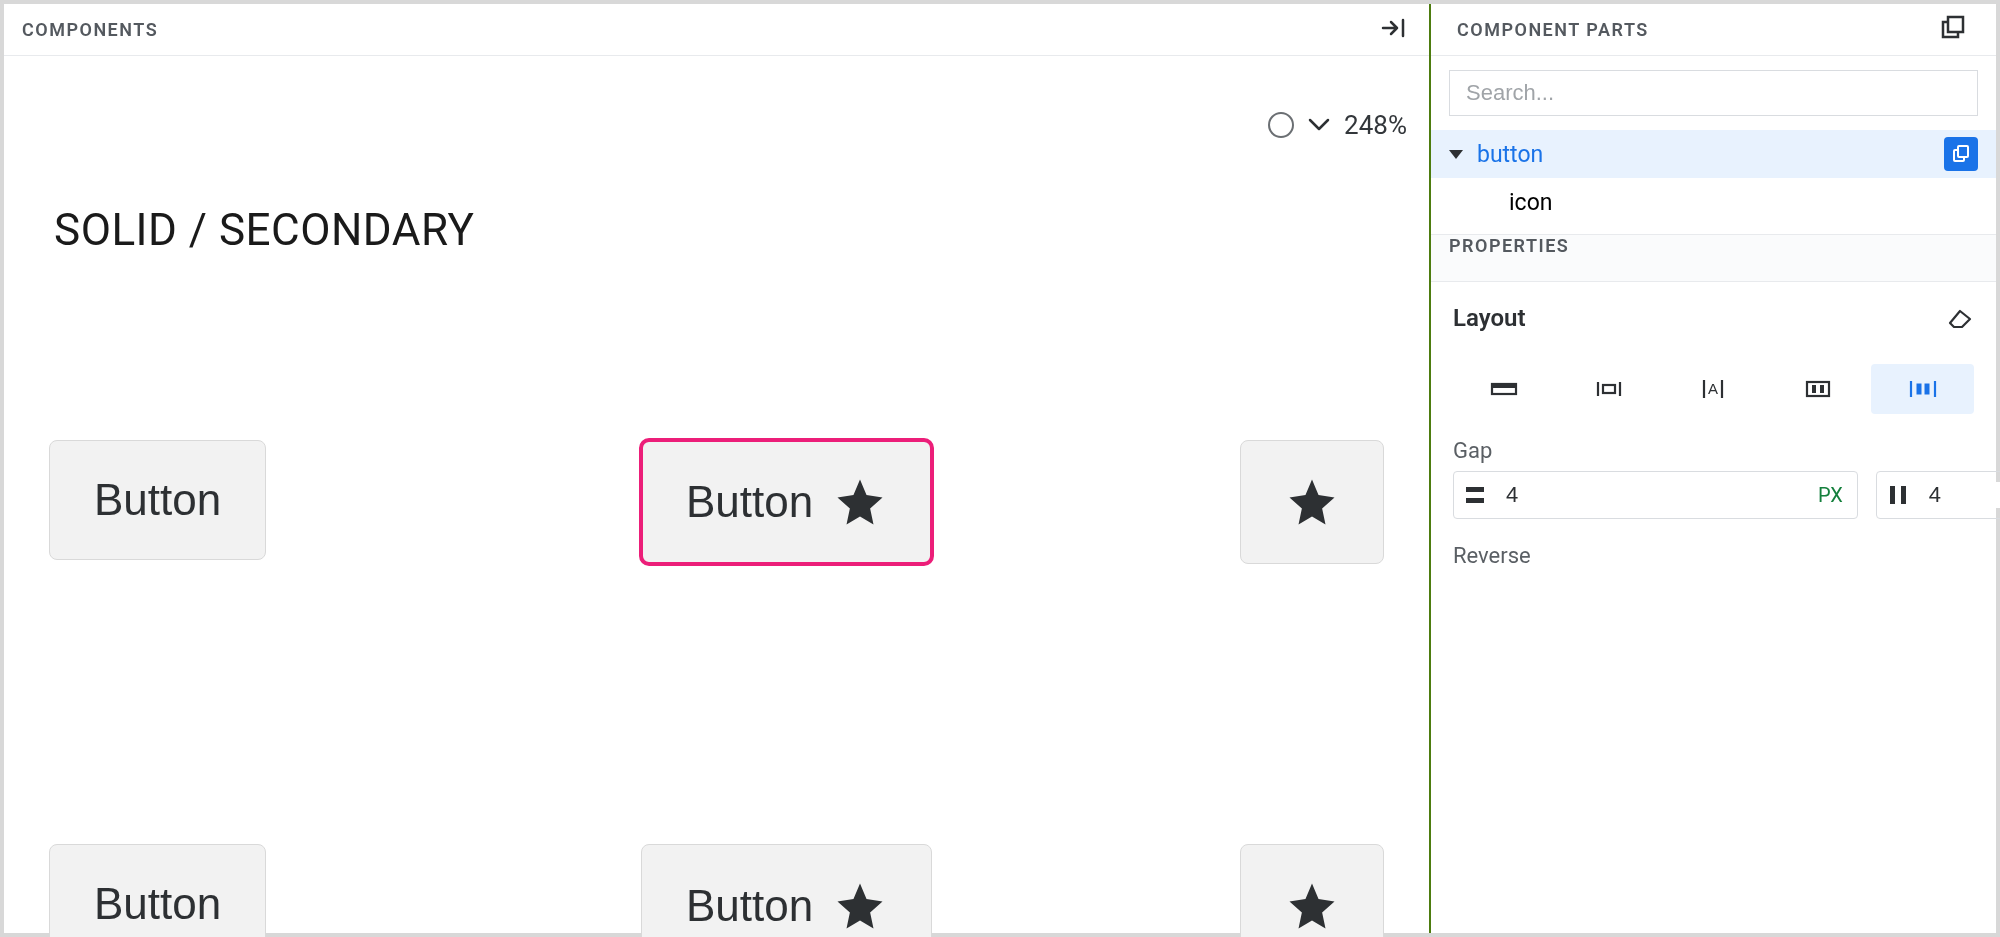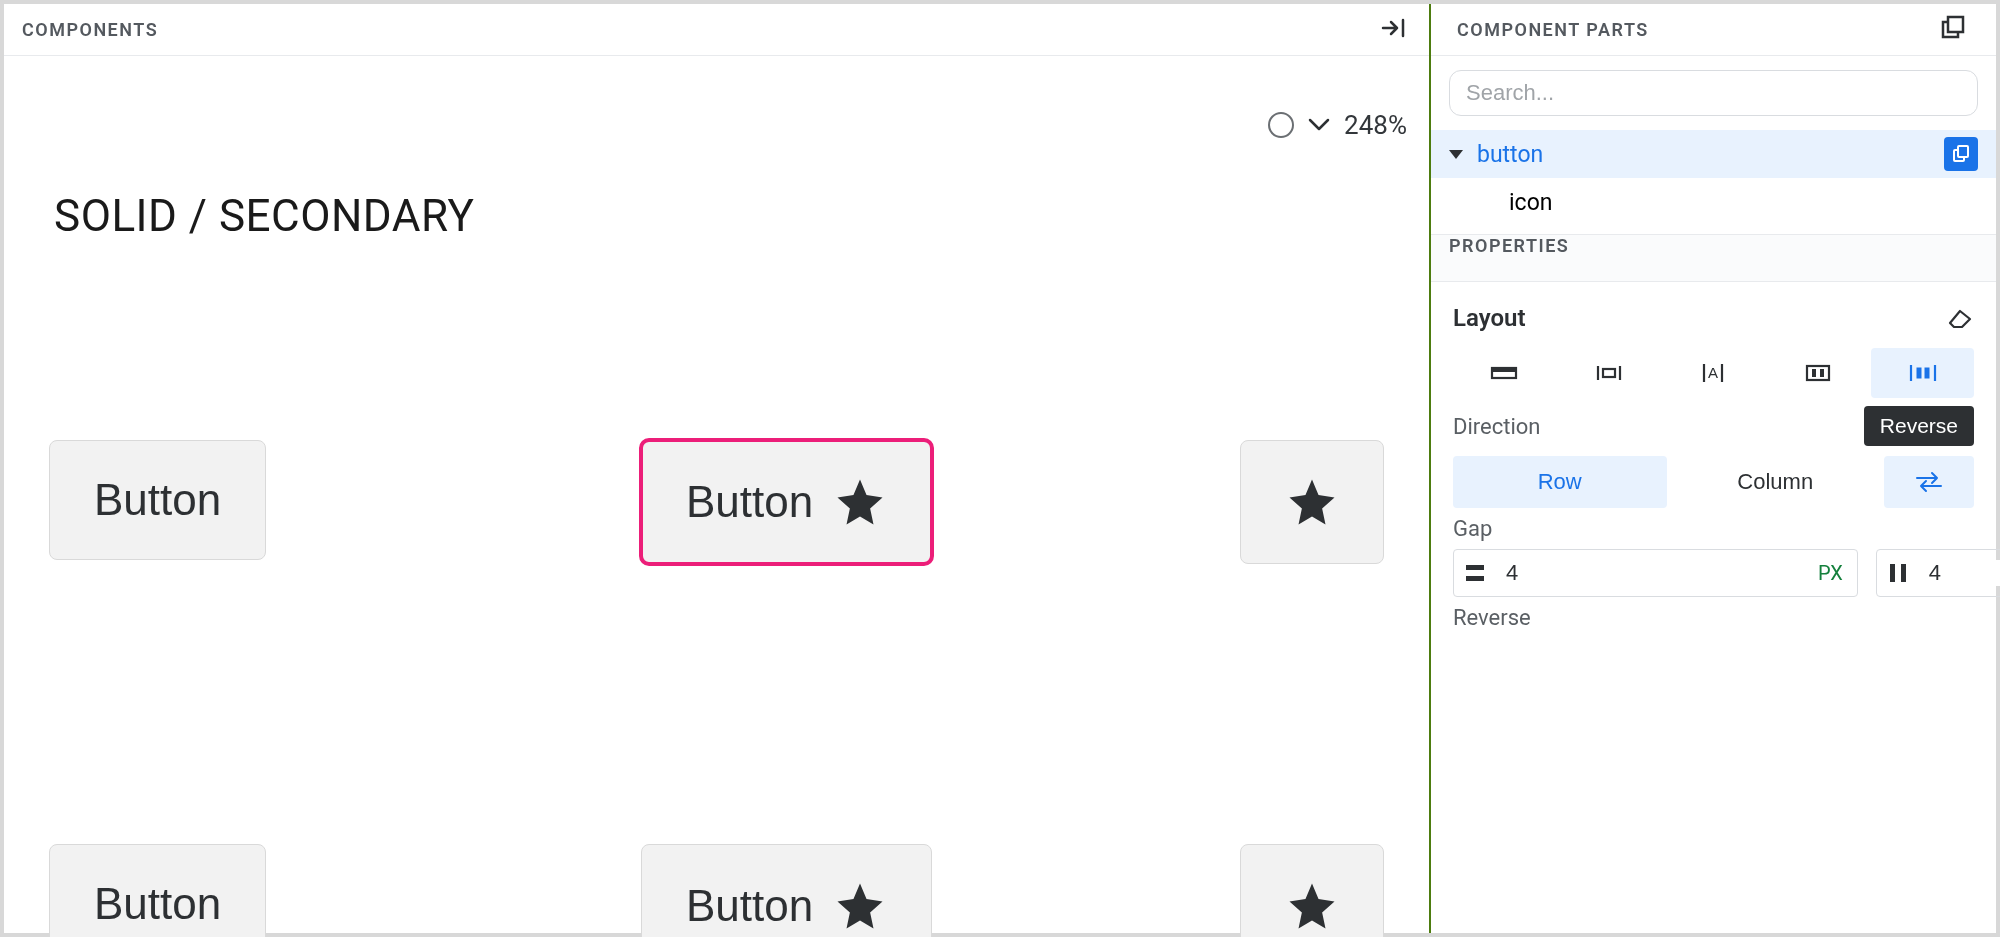--- a/index.html
+++ b/index.html
@@ -63,21 +63,21 @@
   border: 2px solid #6b6f73;
   border-radius: 50%;
 }
 .zoom-chevron svg { display: block; }
 .zoom-value {
   font-size: 26px;
   color: #33373b;
 }
 .variant-title {
   position: absolute;
-  top: 100px;
+  top: 114px;
   left: 50px;
   font-size: 44px;
   font-weight: 400;
   color: #1a1a1a;
   letter-spacing: 0.5px;
 }
 .button-grid {
   position: absolute;
   top: 350px;
   left: 45px;
@@ -125,21 +125,21 @@
   padding: 0 26px;
   justify-content: space-between;
 }
 .search-wrap {
   padding: 14px 18px;
 }
 .search-input {
   width: 100%;
   height: 46px;
   border: 1px solid #d9dce0;
-  border-radius: 12px;
+  border-radius: 0;
   padding: 8px 16px;
   font-size: 22px;
   color: #888;
 }
 .search-input::placeholder { color: #a0a4a8; }
 .tree {
   padding-bottom: 8px;
 }
 .tree-row {
   height: 48px;
@@ -180,21 +180,21 @@
   border-bottom: 1px solid #e8eaed;
   display: flex;
   align-items: flex-start;
   padding: 0 18px;
   background: #fafbfc;
 }
 .props-body {
   padding: 22px 22px;
   display: flex;
   flex-direction: column;
-  gap: 8px;
+  gap: 24px;
 }
 .section-head {
   display: flex;
   align-items: center;
   justify-content: space-between;
 }
 .section-title {
   font-size: 24px;
   font-weight: 600;
   color: #2d3033;
@@ -442,36 +442,20 @@
             <svg width="30" height="20" viewBox="0 0 30 20">
                 <line x1="3" y1="2" x2="3" y2="18" stroke="#1a73e8" stroke-width="2.2"></line>
                 <line x1="27" y1="2" x2="27" y2="18" stroke="#1a73e8" stroke-width="2.2"></line>
                 <rect x="9" y="5" width="4" height="10" fill="#1a73e8"></rect>
                 <rect x="17" y="5" width="4" height="10" fill="#1a73e8"></rect>
               </svg>
           </button>
         </div>
       </div>
 
-      <div>
-        <div class="direction-head">
-          <span class="field-label">Direction</span>
-          <button class="reverse-badge">Reverse</button>
-        </div>
-        <div class="direction-row">
-          <button class="direction-opt active">Row</button>
-          <button class="direction-opt">Column</button>
-          <button class="direction-opt direction-swap">
-            <svg width="32" height="22" viewBox="0 0 32 22">
-                <path d="M4 7 h20 m-5 -5 l5 5 -5 5" stroke="#1a73e8" stroke-width="2" fill="none" stroke-linecap="round" stroke-linejoin="round"></path>
-                <path d="M28 15 h-20 m5 -5 l-5 5 5 5" stroke="#1a73e8" stroke-width="2" fill="none" stroke-linecap="round" stroke-linejoin="round"></path>
-              </svg>
-          </button>
-        </div>
-      </div>
 
       <div>
         <div class="field-label">Gap</div>
         <div class="gap-row">
           <div class="gap-group">
             <span class="gap-icon">
               <svg width="22" height="20" viewBox="0 0 22 20">
                   <rect x="2" y="2" width="18" height="5" fill="#2d3033"></rect>
                   <rect x="2" y="13" width="18" height="5" fill="#2d3033"></rect>
                 </svg>

